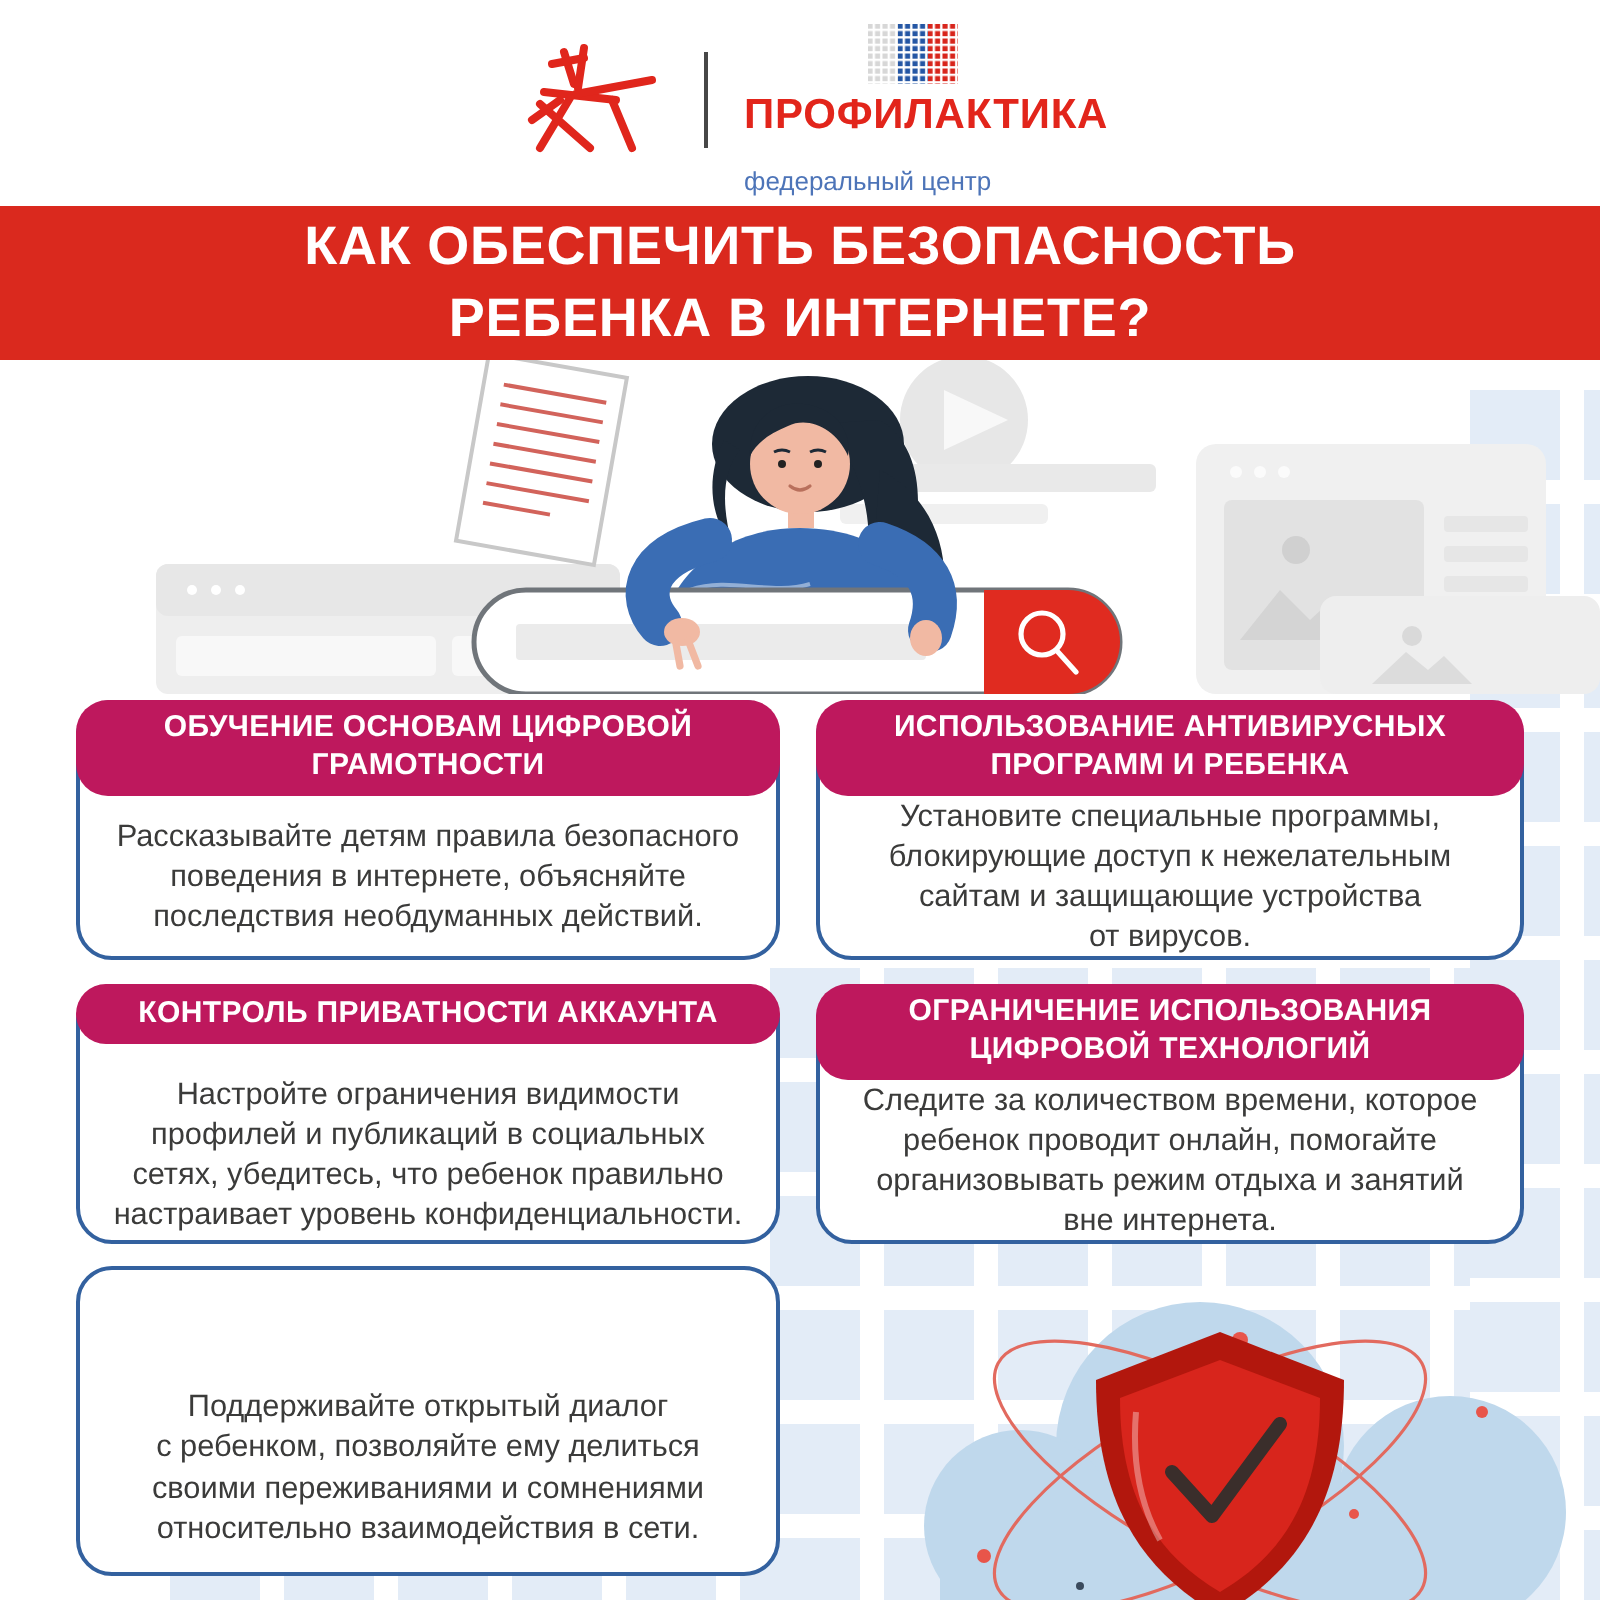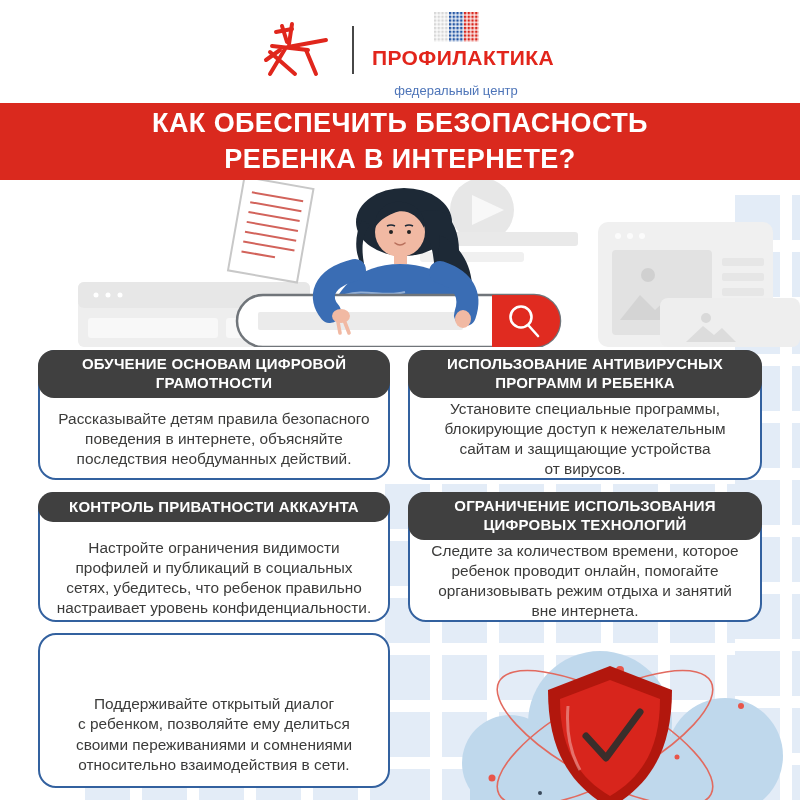--- a/index.html
+++ b/index.html
@@ -3,21 +3,21 @@
 <meta charset="utf-8">
 <style>
   html,body{margin:0;padding:0;}
   body{font-family:"Liberation Sans",sans-serif;background:#ffffff;}
   .page{position:relative;width:800px;height:800px;overflow:hidden;background:#ffffff;}
 
   
   .topbar{position:absolute;top:0;left:0;width:800px;height:103px;background:#ffffff;}
   .chair{position:absolute;left:252px;top:15px;width:78px;height:68px;}
   .divider{position:absolute;left:352px;top:26px;width:2px;height:48px;background:#474747;}
-  .brand{position:absolute;left:372px;top:12px;width:168px;text-align:center;}
+  .brand{position:absolute;left:372px;top:12px;width:168px;text-align:left;}
   .brand svg{display:block;margin:0 auto 4px auto;}
   .brand-name{color:#e2251b;font-weight:bold;font-size:21px;letter-spacing:.4px;line-height:1.1;}
   .brand-sub{color:#4d74b8;font-size:13px;margin-top:14px;}
 
   
   .banner{position:absolute;top:103px;left:0;width:800px;height:77px;background:#da291e;
           display:flex;align-items:center;justify-content:center;}
   .banner h1{margin:0;color:#ffffff;font-size:27px;line-height:1.3;font-weight:bold;
              text-align:center;white-space:pre-line;letter-spacing:.4px;}
 
@@ -30,21 +30,21 @@
   
   .hero{position:absolute;left:0;top:180px;z-index:1;}
   .cloudscene{position:absolute;left:440px;top:628px;z-index:1;}
 
   
   .card{position:absolute;z-index:2;}
   .card-body{position:absolute;left:0;top:0;right:0;bottom:0;background:#ffffff;
              border:2px solid #33619f;border-radius:18px;box-sizing:border-box;
              display:flex;align-items:center;justify-content:center;text-align:center;
              color:#3b3b3a;font-size:15.4px;line-height:1.3;white-space:pre-line;}
-  .card-head{position:absolute;left:0;right:0;top:0;background:#404040;border-radius:16px;
+  .card-head{position:absolute;left:0;right:0;top:0;background:#be185d;border-radius:16px;
              color:#ffffff;font-weight:bold;font-size:15px;line-height:1.25;
              display:flex;align-items:center;justify-content:center;text-align:center;
              white-space:pre-line;z-index:1;letter-spacing:.2px;}
   .c1{left:38px;top:350px;width:352px;height:130px;}
   .c2{left:408px;top:350px;width:354px;height:130px;}
   .c3{left:38px;top:492px;width:352px;height:130px;}
   .c4{left:408px;top:492px;width:354px;height:130px;}
   .c5{left:38px;top:633px;width:352px;height:155px;}
   .h48{height:48px;} .h42{height:30px;}
   .pt48{padding-top:48px;} .pt42{padding-top:42px;}
@@ -242,21 +242,21 @@
 настраивает уровень конфиденциальности.</div>
     <div class="card-head h42">КОНТРОЛЬ ПРИВАТНОСТИ АККАУНТА</div>
   </section>
 
   <section class="card c4">
     <div class="card-body pt48">Следите за количеством времени, которое
 ребенок проводит онлайн, помогайте
 организовывать режим отдыха и занятий
 вне интернета.</div>
     <div class="card-head h48">ОГРАНИЧЕНИЕ ИСПОЛЬЗОВАНИЯ
-ЦИФРОВЫХ ТЕХНОЛОГИЙ</div>
+ЦИФРОВОЙ ТЕХНОЛОГИЙ</div>
   </section>
 
   <section class="card c5">
     <div class="card-body pt48">Поддерживайте открытый диалог
 с ребенком, позволяйте ему делиться
 своими переживаниями и сомнениями
 относительно взаимодействия в сети.</div>
   </section>
 
 </div>

